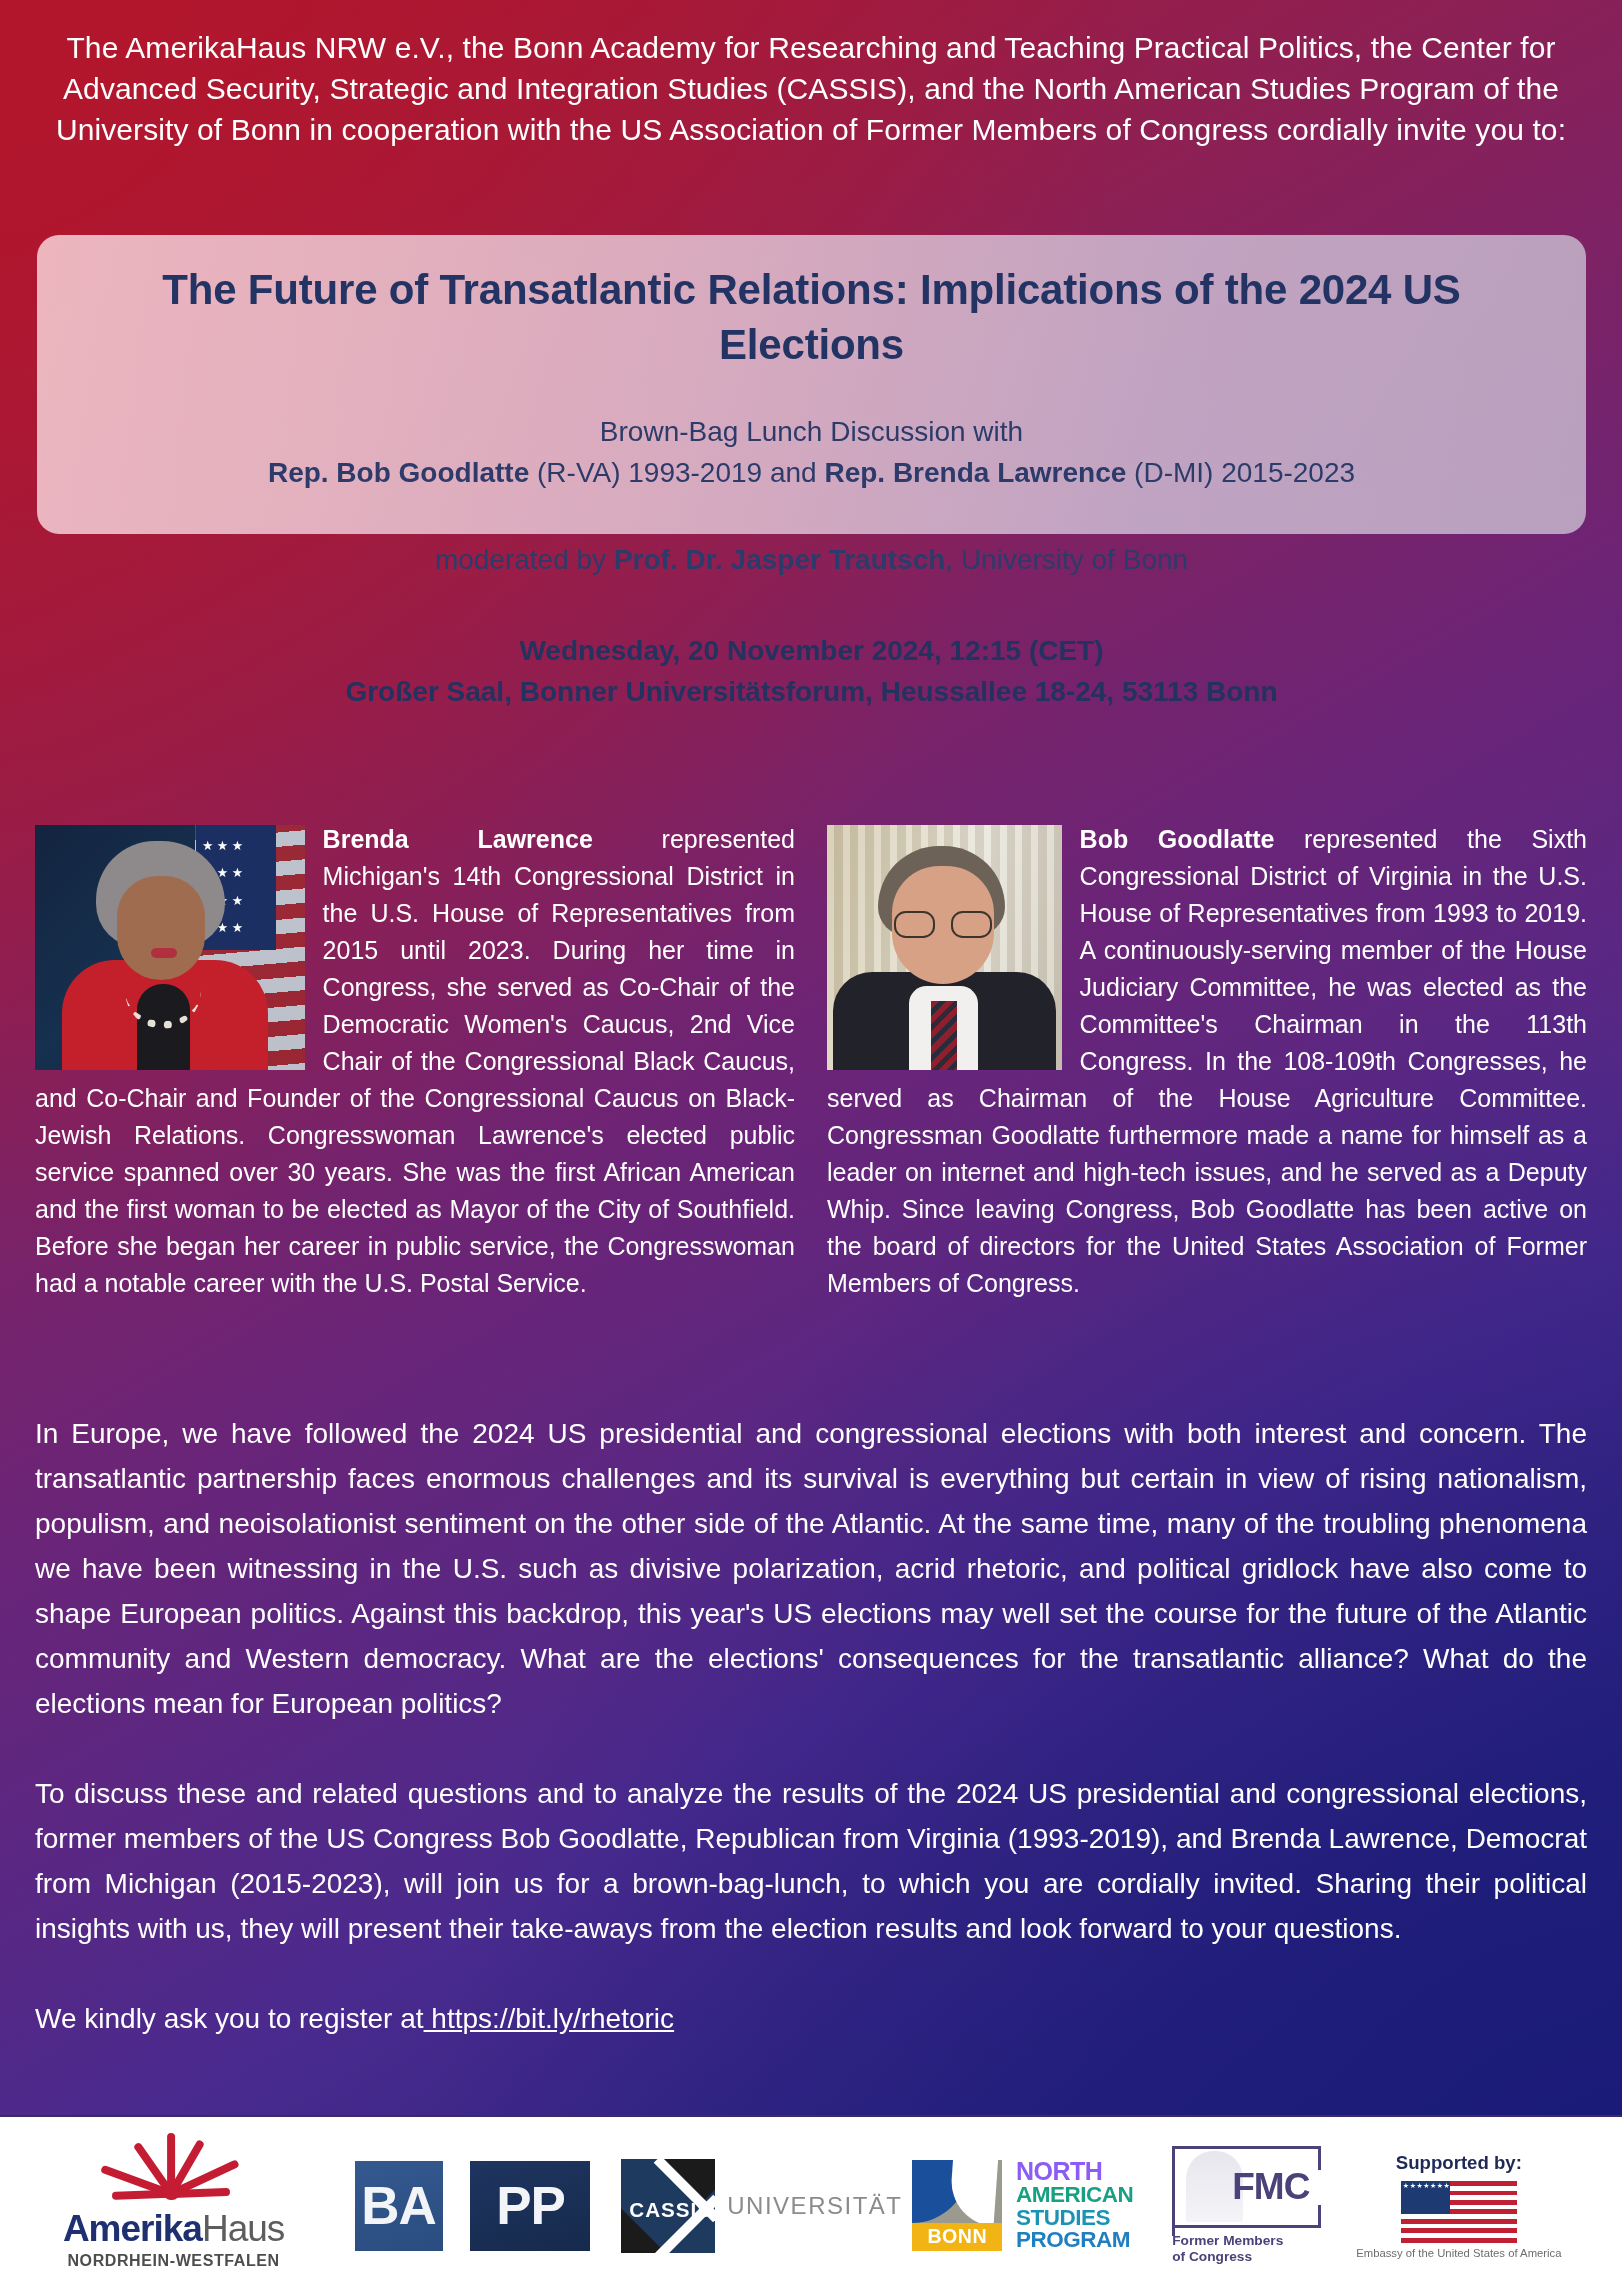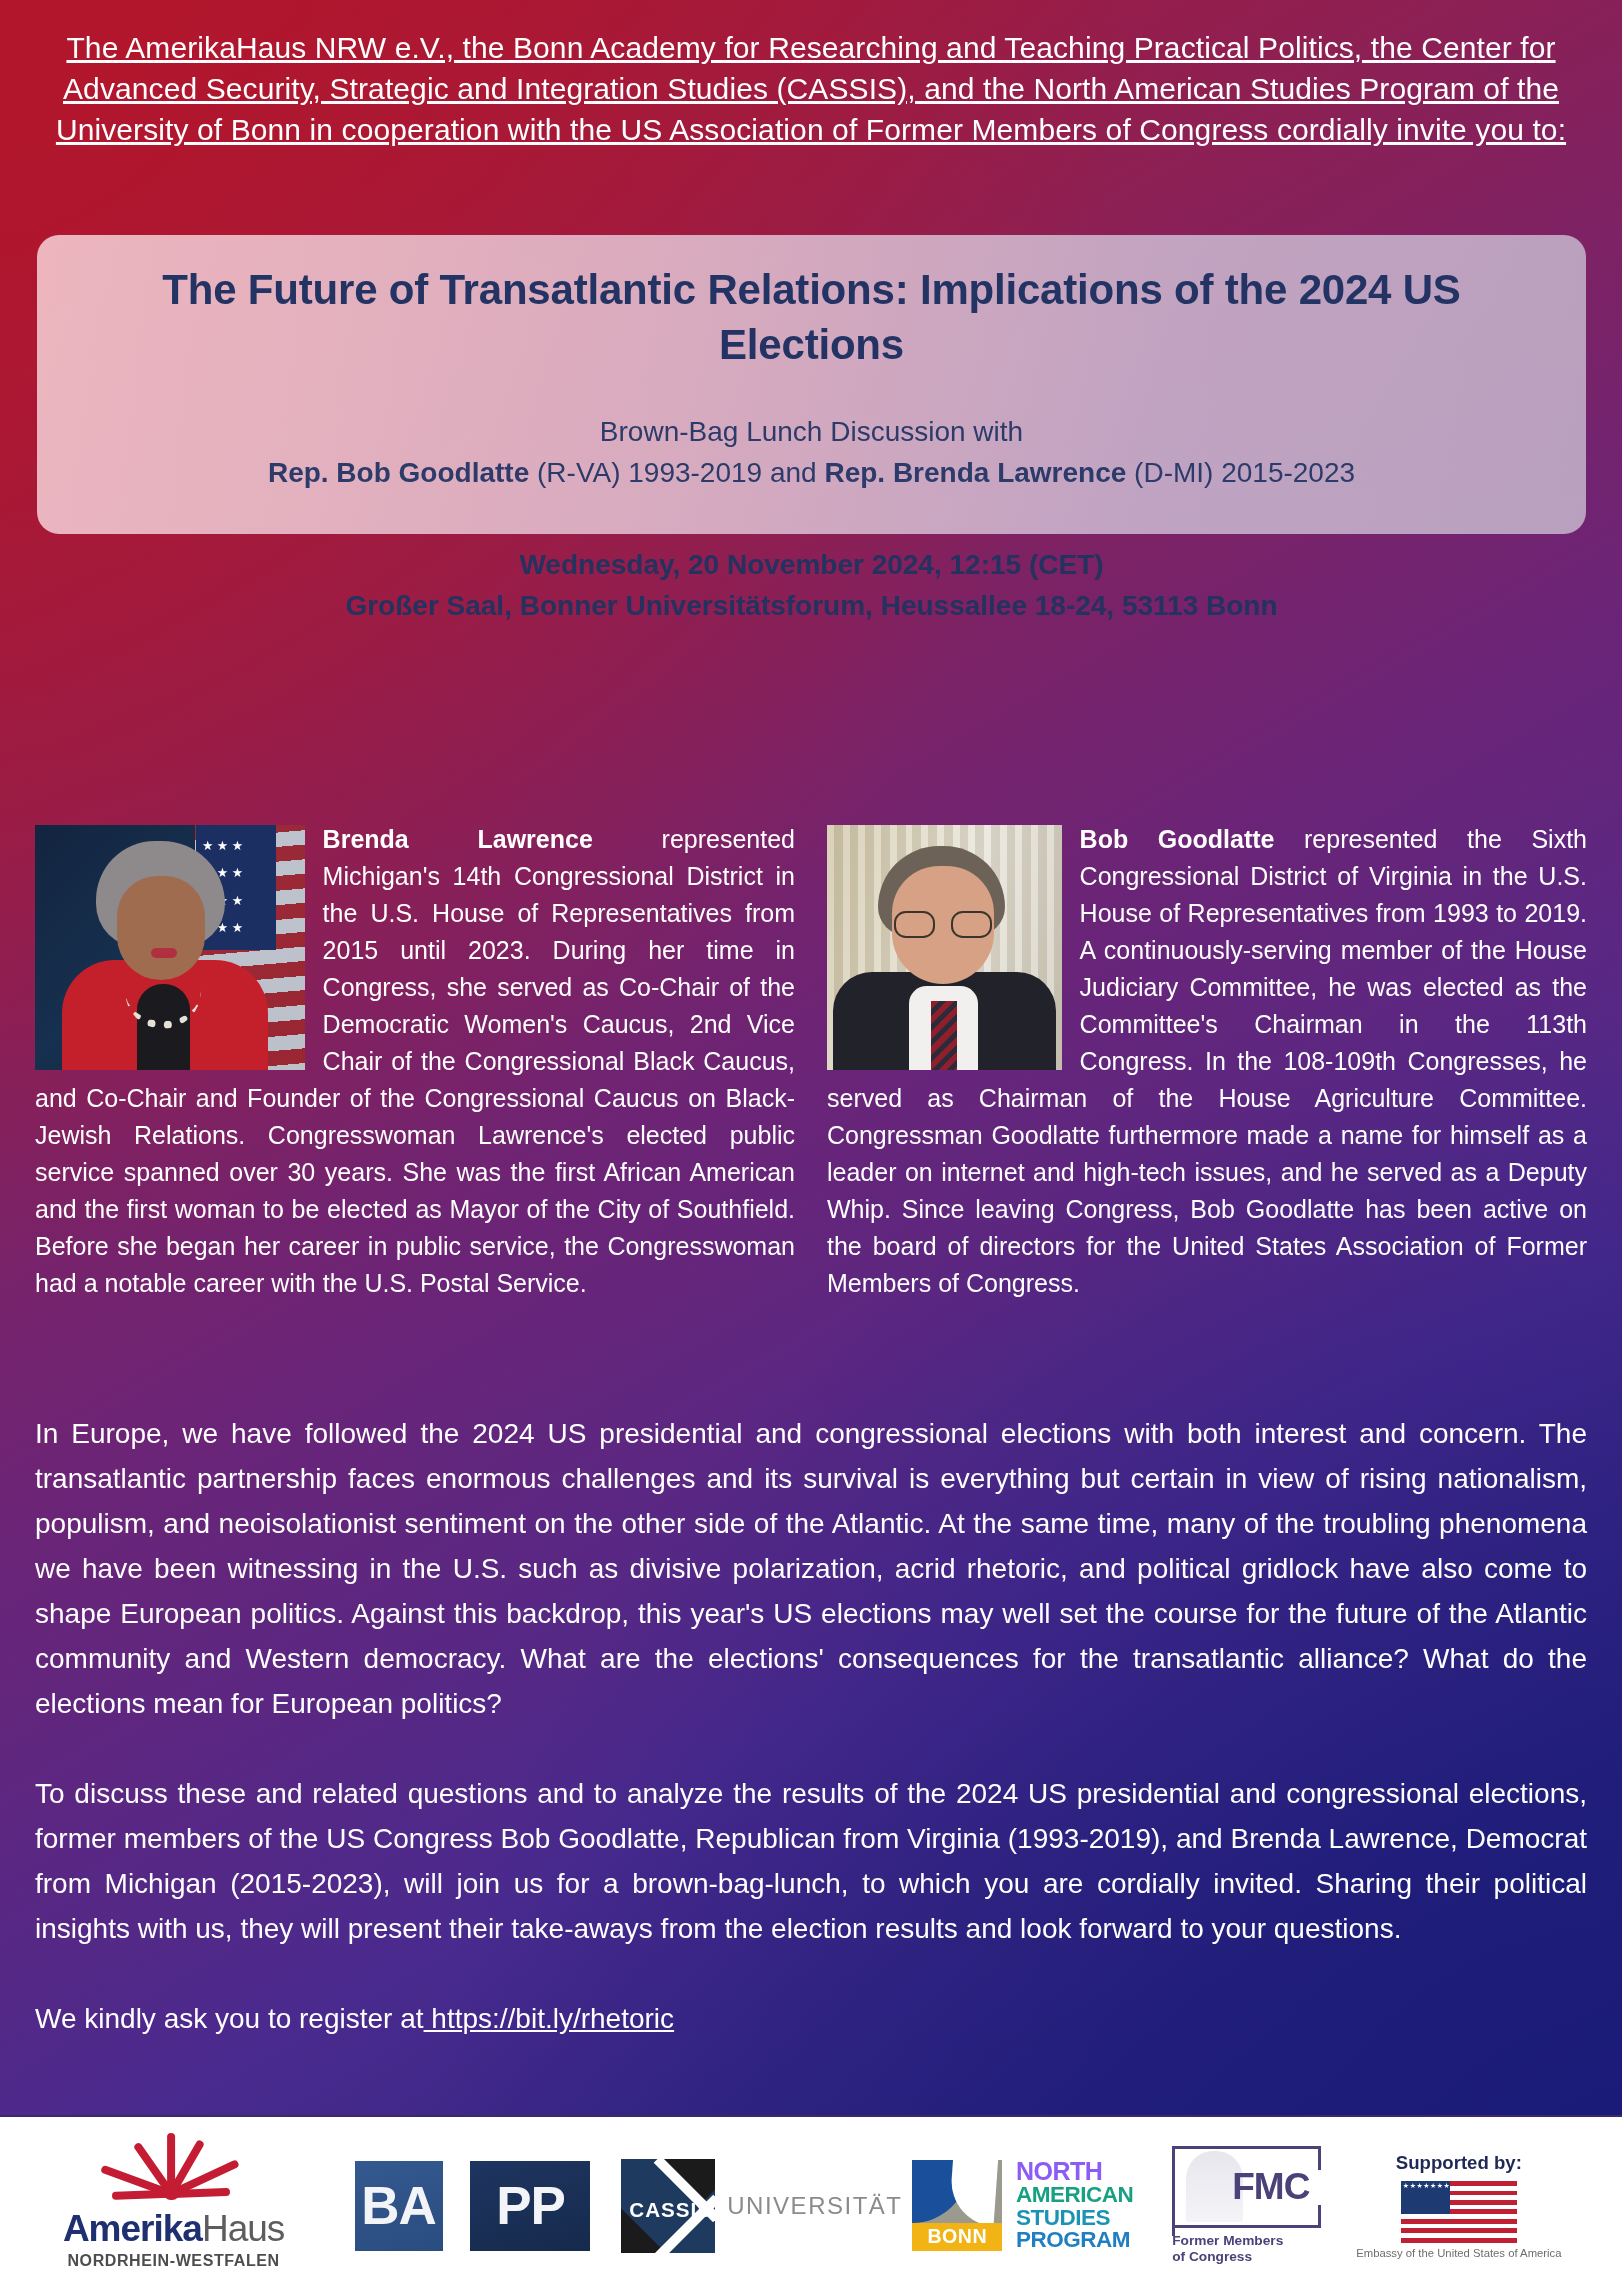--- a/index.html
+++ b/index.html
@@ -25,21 +25,20 @@
   .intro {
     position: absolute;
     left: 35px;
     top: 27.4px;
     width: 1552px;
     text-align: center;
     color: #ffffff;
     font-size: 30px;
     line-height: 41px;
     letter-spacing: 0.1px;
-    text-decoration: underline;
   }
 
   
   .card {
     position: absolute;
     left: 37px;
     top: 235px;
     width: 1549px;
     height: 299px;
     border-radius: 22px;
@@ -351,20 +350,23 @@
   <div class="card">
     <div class="card-title">The Future of Transatlantic Relations: Implications of the 2024 US Elections</div>
 
     <div class="card-sub">
       <div>Brown-Bag Lunch Discussion with</div>
       <div>
         <b>Rep. Bob Goodlatte</b><span> (R-VA) 1993-2019 and </span><b>Rep. Brenda Lawrence</b><span> (D-MI) 2015-2023</span>
       </div>
     </div>
 
+    <div class="card-mod">
+      <span>moderated by </span><b>Prof. Dr. Jasper Trautsch</b><span>, University of Bonn</span>
+    </div>
 
     <div class="card-when">
       <div>Wednesday, 20 November 2024, 12:15 (CET)</div>
       <div>Großer Saal, Bonner Universitätsforum, Heussallee 18-24, 53113 Bonn</div>
     </div>
   </div>
 
   <div class="bios">
 
     <div class="bio left">

